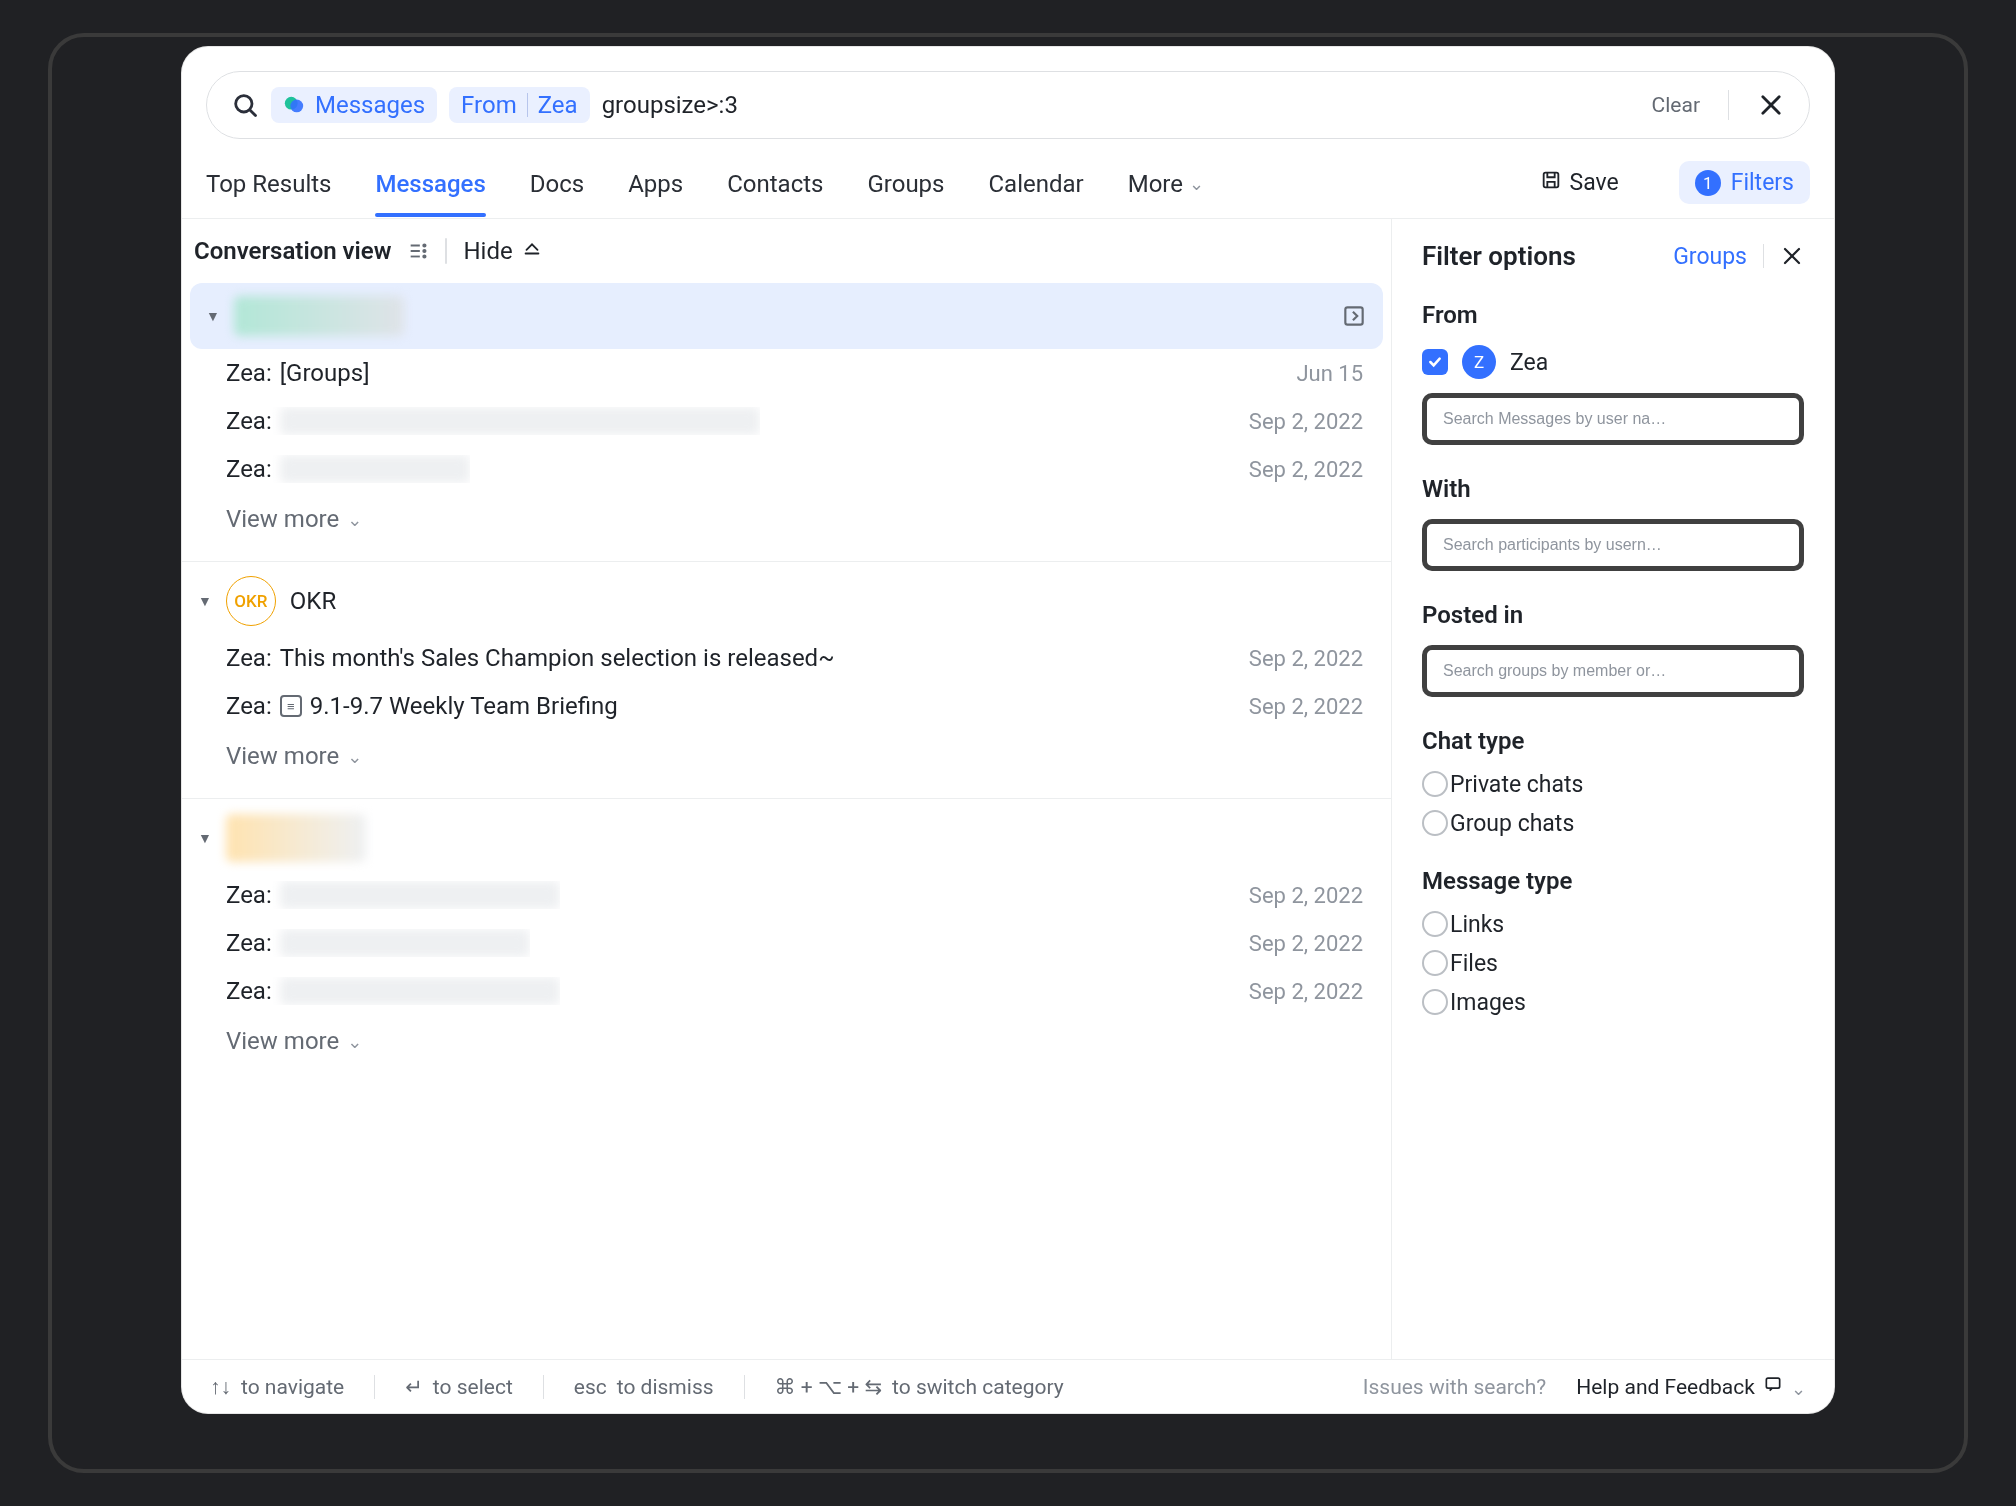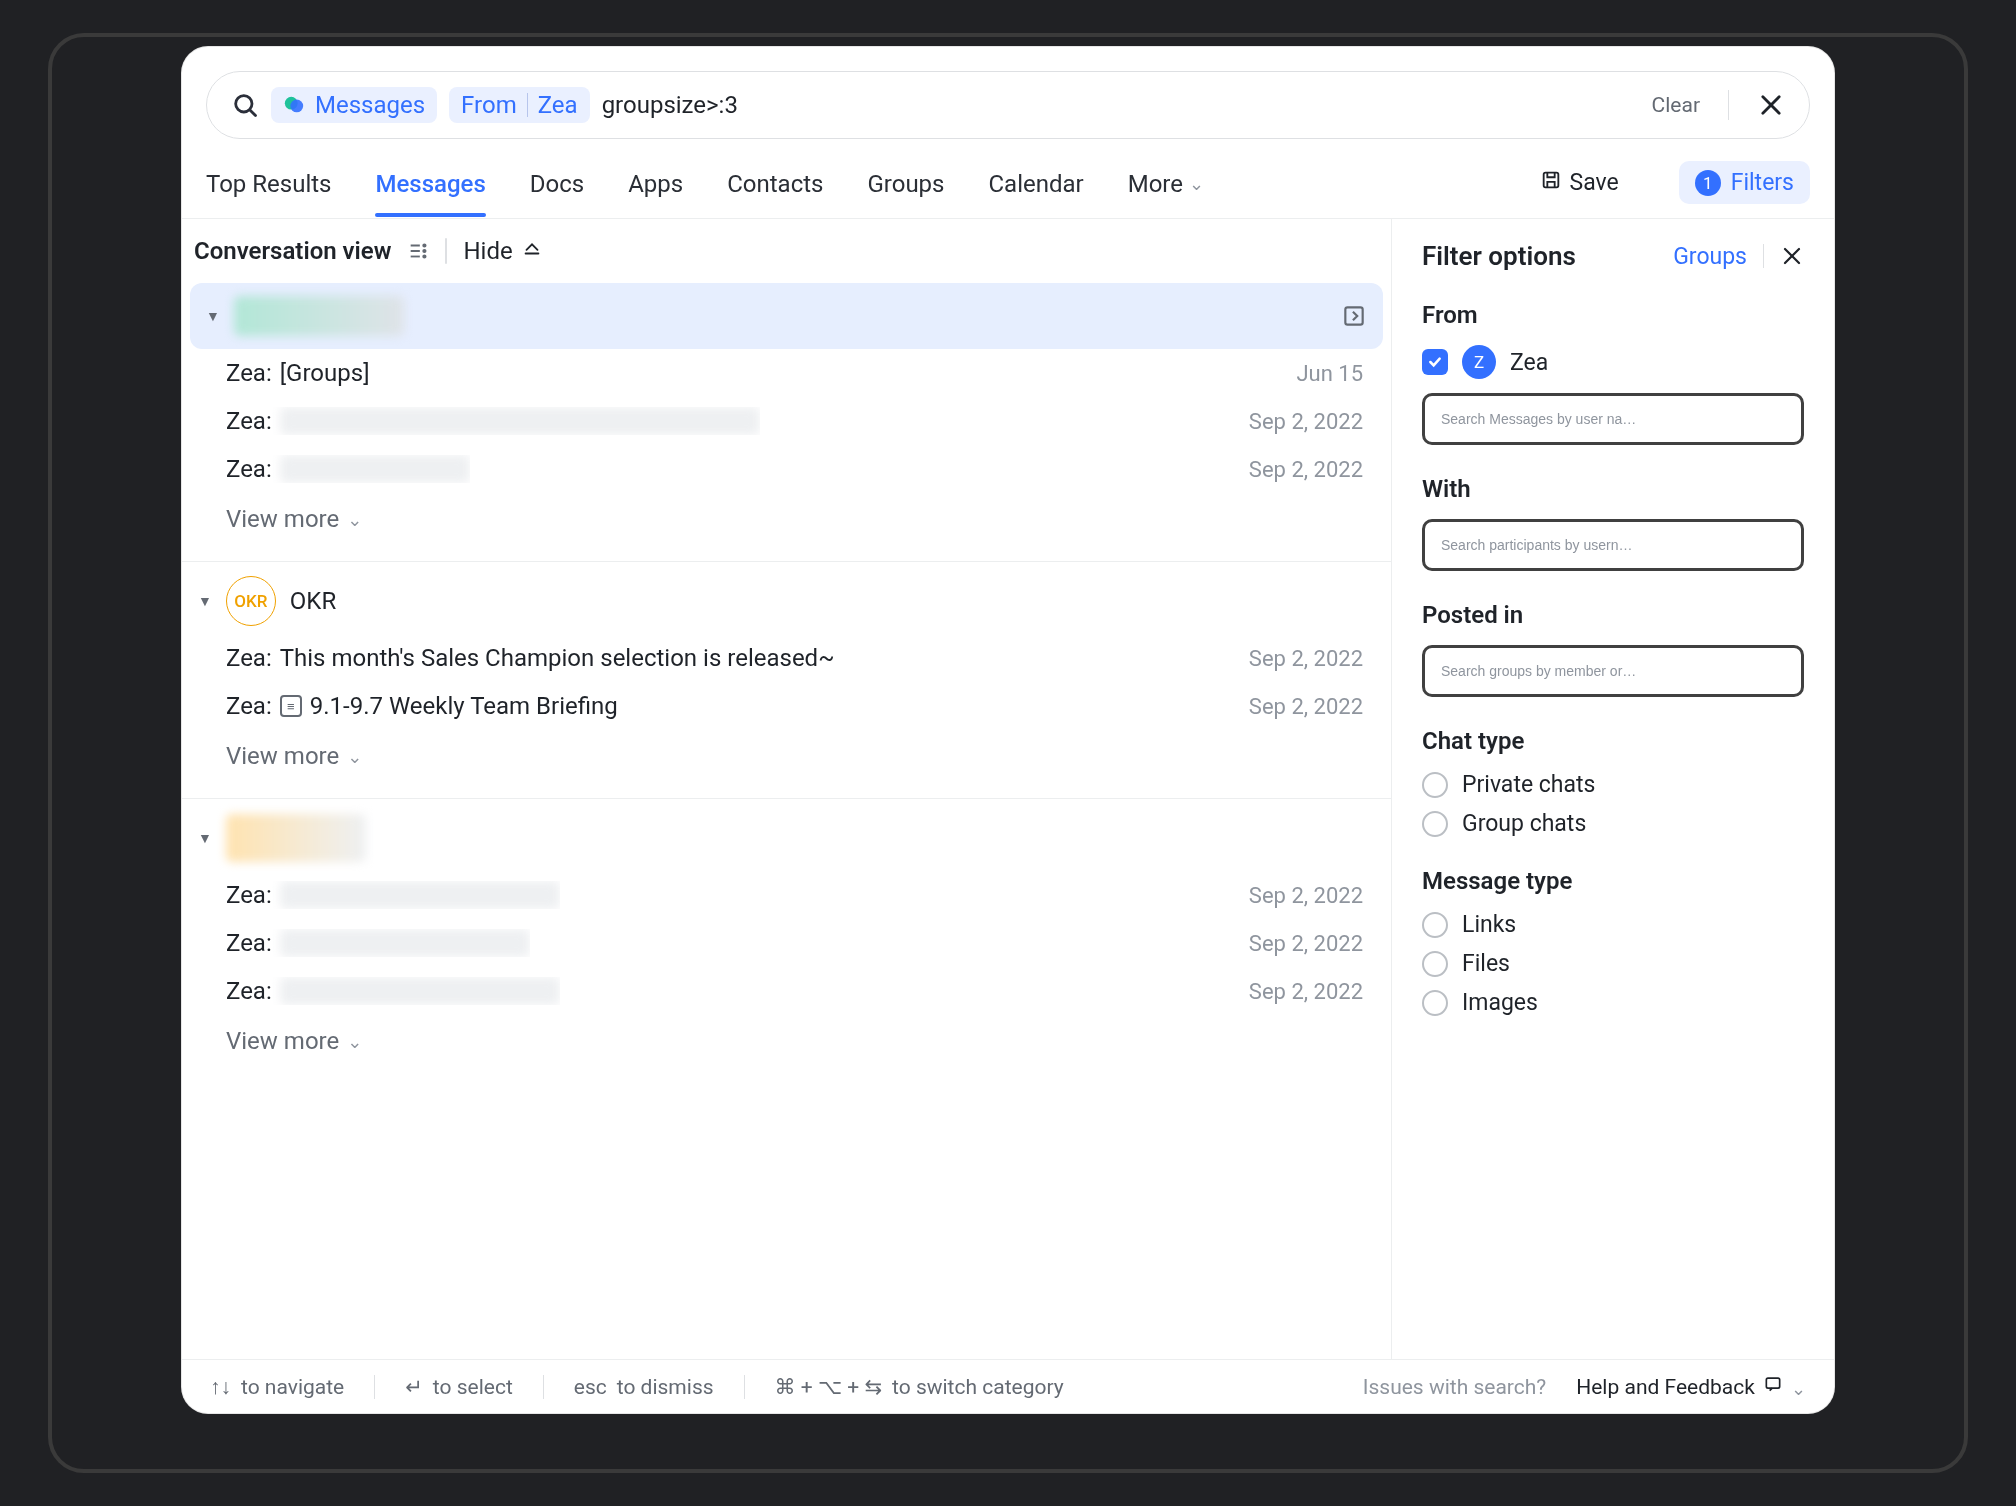--- a/index.html
+++ b/index.html
@@ -149,27 +149,27 @@
   .from-chip { display:flex; align-items:center; gap:14px; margin-bottom: 14px; }
   .checkbox {
     width:26px; height:26px; border-radius:6px; background:#3370ff;
     display:flex; align-items:center; justify-content:center; color:#fff; cursor:pointer;
   }
   .user-bubble {
     width:34px; height:34px; border-radius:50%; background:#3370ff; color:#fff;
     display:flex; align-items:center; justify-content:center; font-size:17px;
   }
   .fp-input {
-    width:100%; height:52px; border:3px solid #404040; border-radius:10px;
-    padding: 12px 16px; font-size:14px; color:#1f2329;
+    width:100%; height:52px; border:5px solid #404040; border-radius:10px;
+    padding: 12px 16px; font-size:16px; color:#1f2329;
     display:flex; align-items:center;
   }
   .fp-input::placeholder{ color:#8f959e; }
   .radio-row {
-    display:flex; align-items:flex-end; gap:14px; margin-bottom: 12px; cursor:pointer;
+    display:flex; align-items:flex-start; gap:2px; margin-bottom: 12px; cursor:pointer;
   }
   .radio {
     width:26px; height:26px; border-radius:50%; border:2px solid #bbbfc4; background:#fff;
   }
 
   
   .footer {
     border-top:1px solid #eceeef;
     padding: 14px 28px;
     display:flex; align-items:center; gap: 30px;

